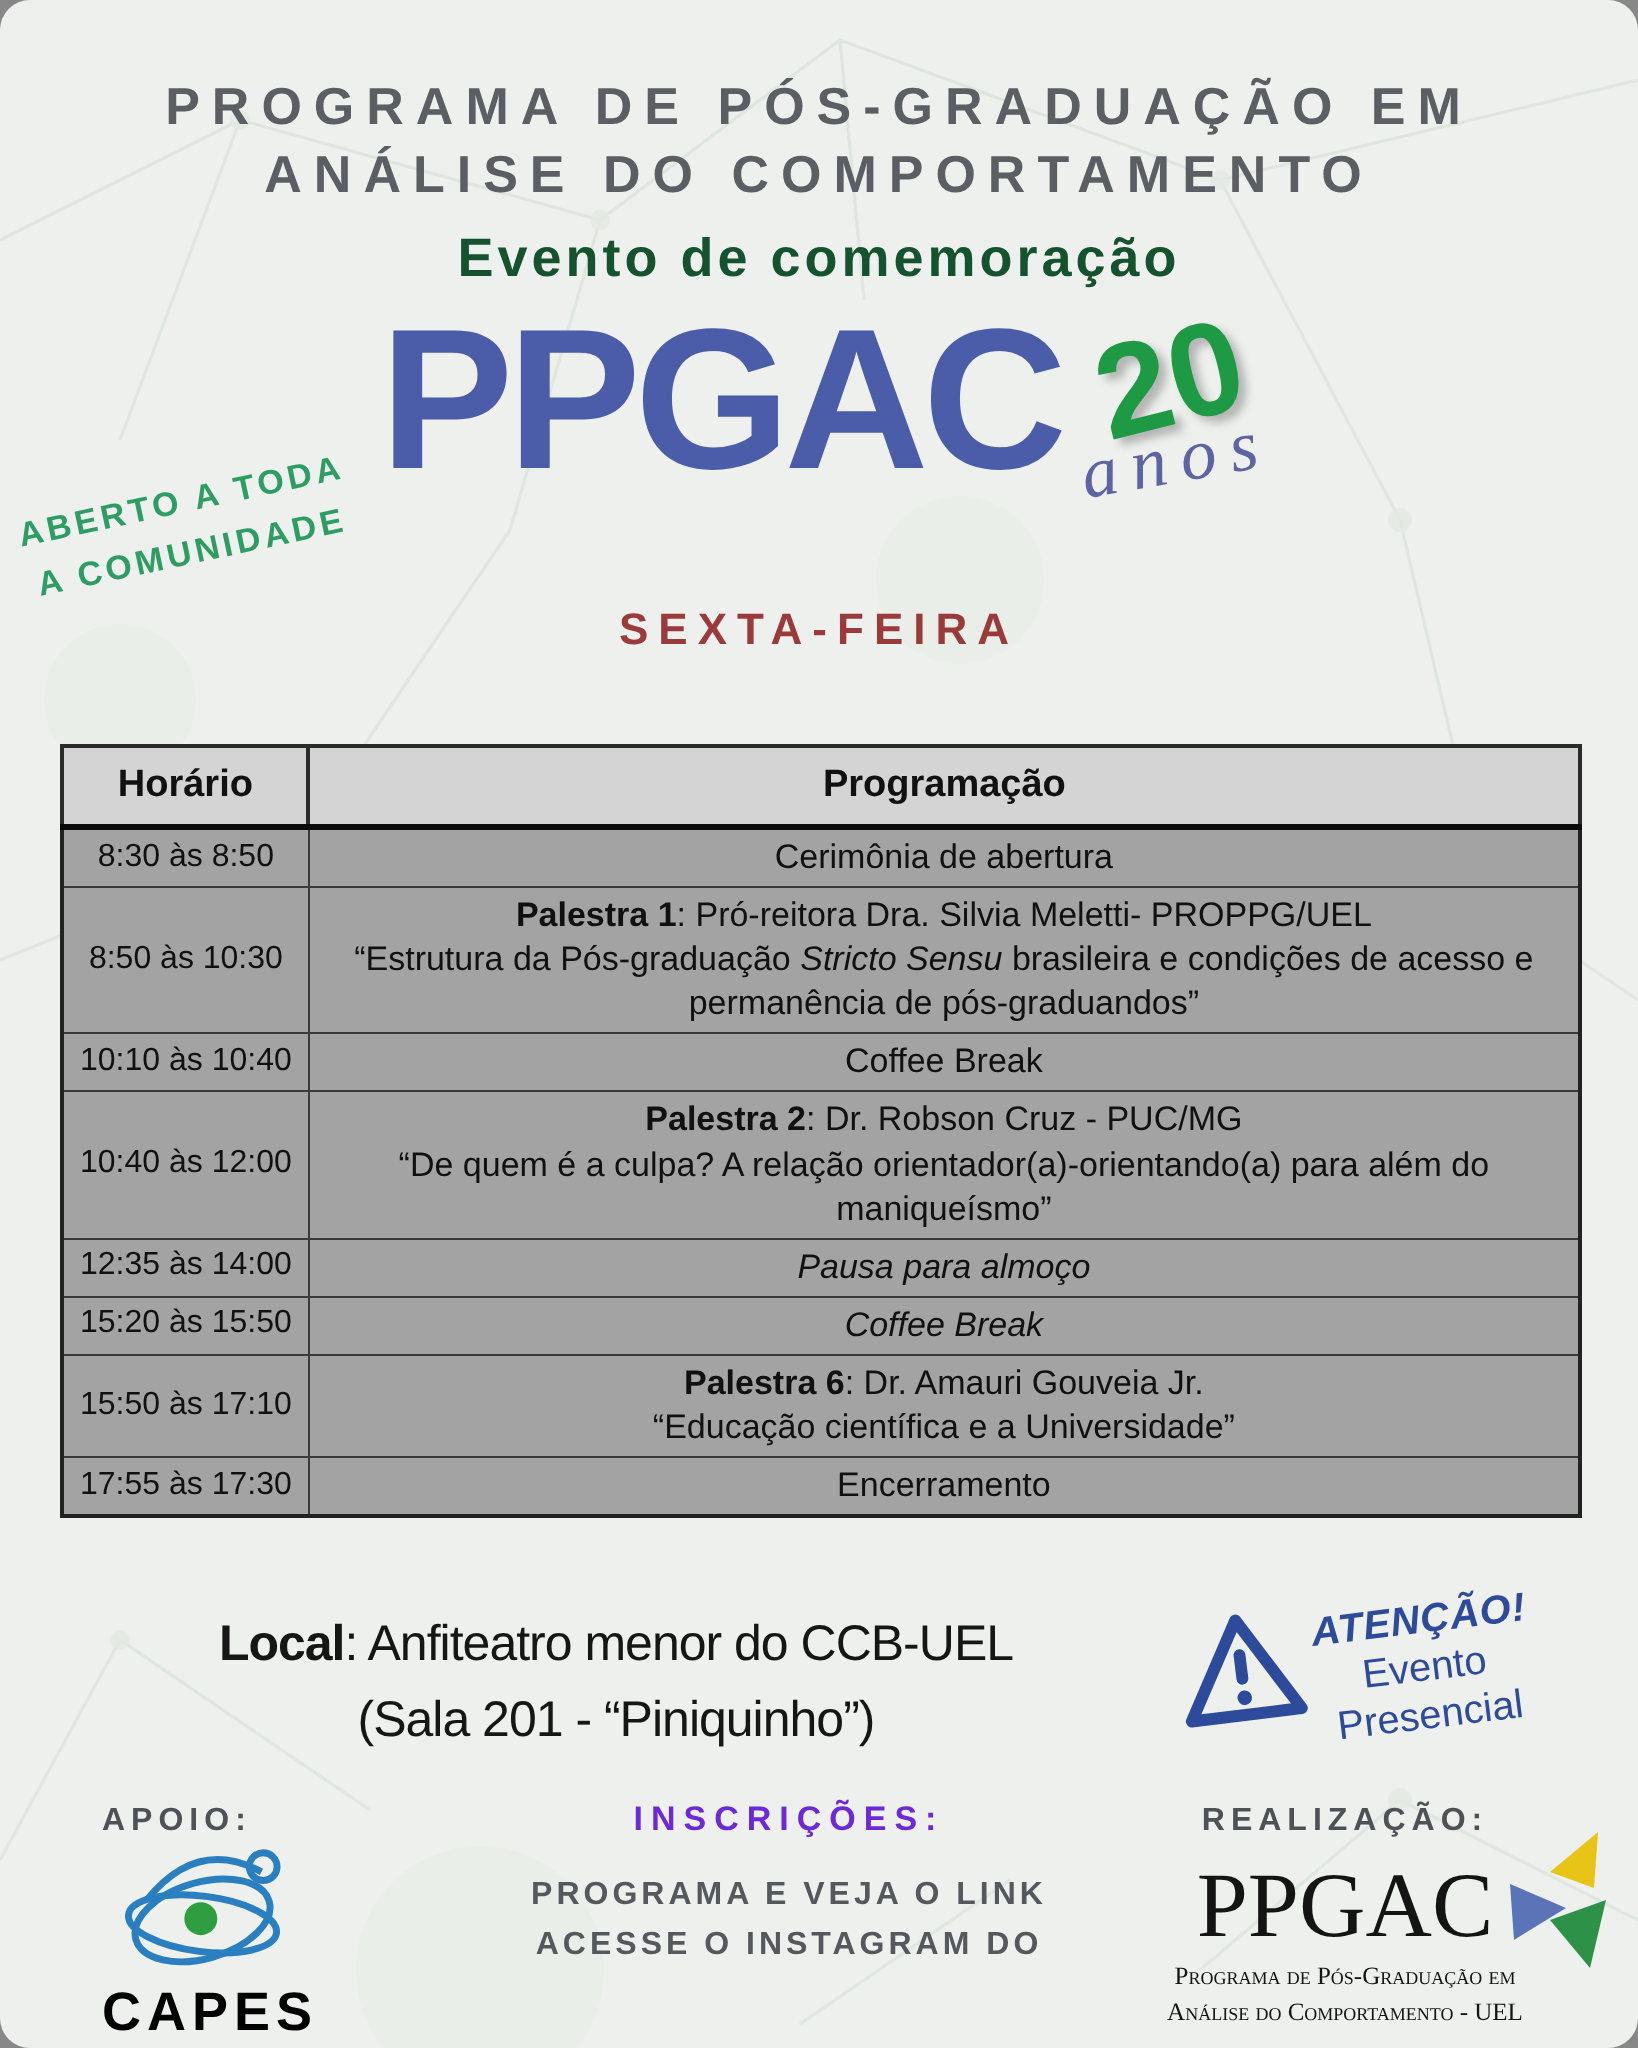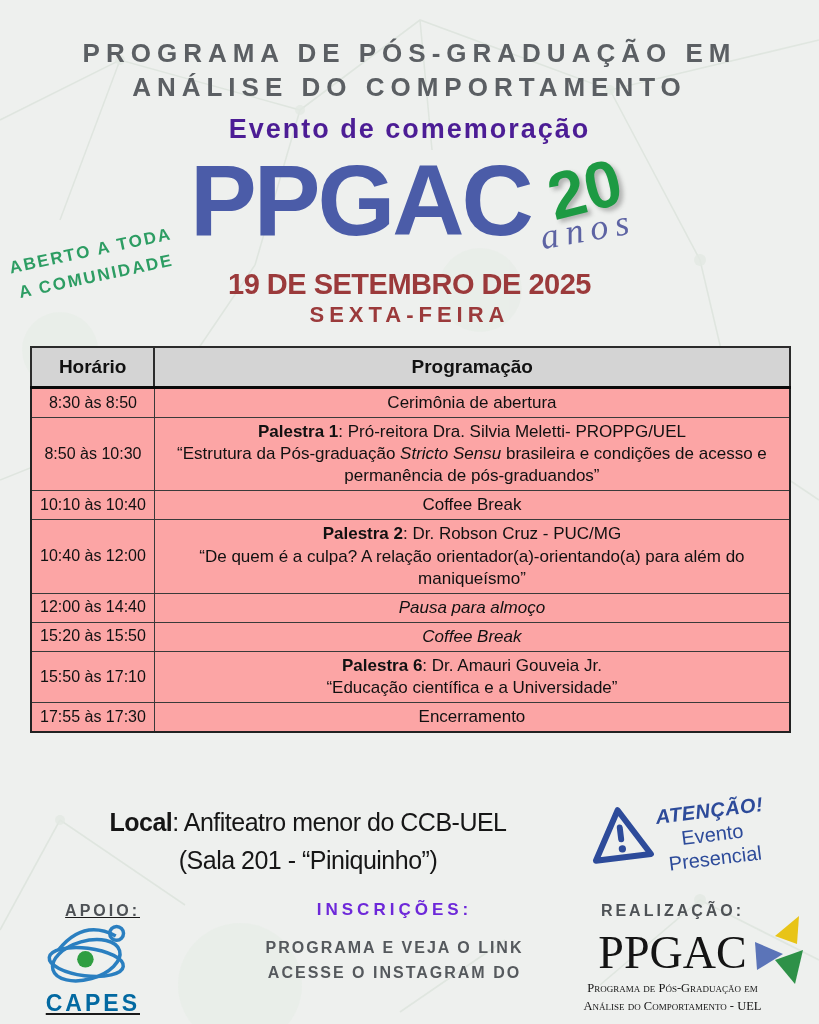--- a/index.html
+++ b/index.html
@@ -1,66 +1,66 @@
 <!DOCTYPE html>
 <html><head>
 <meta charset="utf-8">
 <style>
   * { margin:0; padding:0; box-sizing:border-box; }
   body { background:#888; }
   .page {
     position:relative; width:819px; height:1024px; margin:0 auto;
     background:#eef0ee; overflow:hidden;
-    font-family:"Liberation Sans", sans-serif; color:#1a1a1a;
+    font-family:"Liberation Sans", sans-serif; color:#1a1a1a;border-radius:15px;
   }
   .mesh { position:absolute; left:0; top:0; z-index:0; }
   .layer { position:absolute; z-index:1; }
 
   .title { top:36px; left:0; width:100%; text-align:center;
     color:#5b5f63; font-size:26px; font-weight:700; letter-spacing:6px; line-height:1.32; }
   .subtitle { top:114px; left:0; width:100%; text-align:center;
-    color:#4c1d95; font-size:27px; font-weight:700; letter-spacing:2px; }
+    color:#14532d; font-size:27px; font-weight:700; letter-spacing:2px; }
 
   .ppgac-word { left:190px; top:150px; font-size:100px; font-weight:800;
     color:#4b5ca8; letter-spacing:-3px; line-height:1; }
   .logo-20 { left:548px; top:156px; font-size:66px; font-weight:800; color:#1d9a43;
     transform:rotate(-14deg); line-height:1; text-shadow:3px 4px 4px rgba(70,70,70,.35); }
   .logo-anos { left:540px; top:208px; font-size:36px; font-style:italic;
     font-family:"Liberation Serif", serif; color:#5d63a3; transform:rotate(-10deg); letter-spacing:7px; }
 
   .open-banner { left:6px; top:238px; width:175px; transform:rotate(-12deg);
     color:#2d9d63; font-weight:700; font-size:17px; letter-spacing:2px;
     text-align:center; line-height:1.55; }
 
   .date1 { top:268px; left:0; width:100%; text-align:center;
     color:#9b3a3b; font-size:29px; font-weight:800; letter-spacing:-0.5px; }
   .date2 { top:302px; left:0; width:100%; text-align:center;
     color:#9b3a3b; font-size:22px; font-weight:800; letter-spacing:5px; }
 
-  table.schedule { left:30px; top:346px; width:761px; position:absolute; z-index:1;
-    border-collapse:collapse; background:#fca5a5; border:2px solid #222; }
+  table.schedule { left:30px; top:372px; width:761px; position:absolute; z-index:1;
+    border-collapse:collapse; background:#a3a3a3; border:2px solid #222; }
   table.schedule th { background:#d4d4d4; border:2px solid #2b2b2b; border-bottom:3px solid #0a0a0a;
     font-size:19px; font-weight:700; padding:8px 6px; color:#111; }
   table.schedule td { border:1.5px solid #3a3a3a; font-size:17px; text-align:center;
     padding:3px 8px; line-height:1.3; color:#111; vertical-align:middle; }
   table.schedule td.time { width:122px; font-size:16px; white-space:nowrap; }
 
   .local { left:38px; top:804px; width:540px; text-align:center;
     font-size:25px; color:#161616; line-height:1.5; letter-spacing:-0.5px; }
   .local .b { font-weight:700; }
 
   .attention { left:588px; top:794px; width:220px; transform:rotate(-7deg);
     color:#2d4b9a; display:flex; gap:4px; align-items:flex-start; }
   .att-text { text-align:center; line-height:1.2; margin-top:6px; }
   .att-1 { font-weight:800; font-size:20px; font-style:italic; letter-spacing:0.5px; }
   .att-2, .att-3 { font-size:20px; font-weight:500; }
 
   .f-label { font-size:16px; font-weight:700; letter-spacing:3px; color:#4e5256; }
-  .apoio { left:30px; top:902px; width:110px; text-align:right;text-decoration:underline; }
-  .capes-word { color:#0369a1; font-weight:800; font-size:23px; letter-spacing:3px; margin-top:-2px; }
+  .apoio { left:51px; top:902px; width:110px; text-align:left; }
+  .capes-word { color:#000000; font-weight:800; font-size:27px; letter-spacing:3px; margin-top:-2px; }
   .inscricoes { left:252px; top:900px; width:285px; text-align:center; }
   .insc-label { color:#6d28d9; font-size:17px; font-weight:800; letter-spacing:4px; }
   .insc-text { margin-top:16px; color:#55595d; font-size:16px; font-weight:700;
     letter-spacing:2px; line-height:1.55; }
   .insc-text .u { text-decoration:underline; text-underline-offset:3px; }
   .realizacao { left:570px; top:902px; width:205px; text-align:center; }
   .ppgac-mini { position:relative; display:inline-block; margin-top:10px; }
   .ppgac-mini-text { font-family:"Liberation Serif", serif; font-size:46px; line-height:1;
     color:#141414; letter-spacing:0px; font-weight:500; }
   .ppgac-tris { position:absolute; right:-44px; top:-16px; }
@@ -115,21 +115,20 @@
 
   <div class="layer ppgac-word">PPGAC</div>
   <div class="layer logo-20">20</div>
   <div class="layer logo-anos">anos</div>
 
   <div class="layer open-banner">
     <div>ABERTO A TODA</div>
     <div>A COMUNIDADE</div>
   </div>
 
-  <div class="layer date1">19 DE SETEMBRO DE 2025</div>
   <div class="layer date2">SEXTA-FEIRA</div>
 
   <table class="schedule">
     <thead>
       <tr>
         <th style="width:122px">Horário</th>
         <th>Programação</th>
       </tr>
     </thead>
     <tbody id="schedule-body">
@@ -153,21 +152,21 @@
           </td>
         </tr>
         <tr>
           <td class="time">10:40 às 12:00</td>
           <td>
             <div><span style="font-weight: 700;">Palestra 2</span><span>: Dr. Robson Cruz - PUC/MG</span></div>
             <div><span>“De quem é a culpa? A relação orientador(a)-orientando(a) para além do maniqueísmo”</span></div>
           </td>
         </tr>
         <tr>
-          <td class="time">12:00 às 14:40</td>
+          <td class="time">12:35 às 14:00</td>
           <td>
             <div><span style="font-style: italic;">Pausa para almoço</span></div>
           </td>
         </tr>
         <tr>
           <td class="time">15:20 às 15:50</td>
           <td>
             <div><span style="font-style: italic;">Coffee Break</span></div>
           </td>
         </tr>

